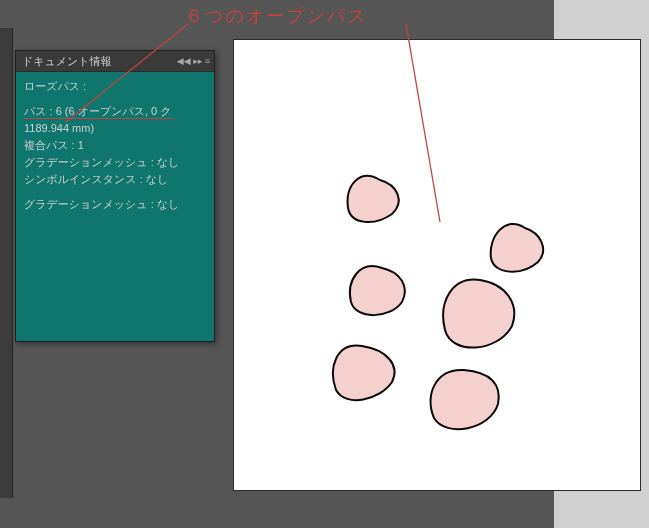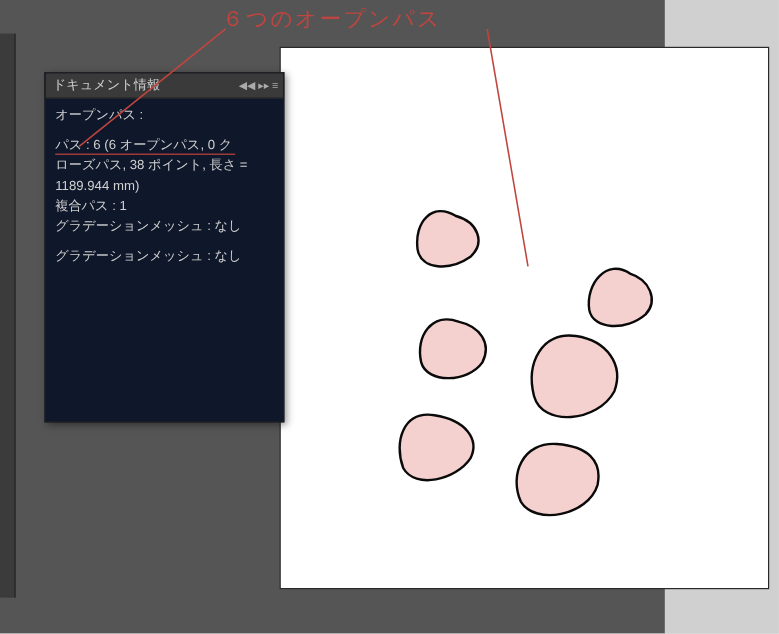--- a/index.html
+++ b/index.html
@@ -39,31 +39,30 @@
     top: 28px;
     width: 12px;
     height: 470px;
     background: #3b3b3b;
     border-right: 1px solid #252525;
     z-index: 5;
   }
   .panel {
     position: absolute;
     left: 15px;
-    top: 60px;
+    top: 50px;
     width: 198px;
     height: 290px;
-    background: #0f172a;
+    background: #0f766e;
     border: 1px solid #202020;
     box-shadow: 2px 2px 6px rgba(0,0,0,0.4);
     color: #d0d0d0;
     font-size: 11px;
     z-index: 4;
     overflow: hidden;
-    margin-left: 22px;
   }
   .panel-header {
     height: 20px;
     background: #3a3a3a;
     border-bottom: 1px solid #2a2a2a;
     line-height: 20px;
     padding: 0 6px;
     position: relative;
     font-size: 11px;
   }
@@ -113,30 +112,30 @@
   </div>
 
   <div class="left-col"></div>
 
   <div class="panel">
     <div class="panel-header">
       <span>ドキュメント情報</span>
       <span class="controls">◀◀ ▸▸ ≡</span>
     </div>
     <div class="panel-body">
-      <div>オープンパス :</div>
+      <div>ローズパス :</div>
       <div class="sep"></div>
       <div style="position:relative;">
         <div>パス : 6 (6 オープンパス, 0 ク</div>
         <div class="underline" style="left:0; top:15px; width:150px;"></div>
       </div>
-      <div>ローズパス, 38 ポイント, 長さ =</div>
       <div>1189.944 mm)</div>
       <div>複合パス : 1</div>
       <div>グラデーションメッシュ  : なし</div>
+      <div>シンボルインスタンス  : なし</div>
       <div class="sep"></div>
       <div>グラデーションメッシュ : なし</div>
     </div>
   </div>
 
   <div class="canvas"></div>
 
   <svg width="649" height="528" style="position:absolute;top:0;left:0;z-index:6;pointer-events:none;">
     <g id="shapes-group">
         <path d="M 380 180 C 360 168 345 185 348 208 C 351 225 375 226 392 214 C 405 202 398 185 380 180 Z" fill="#f4d0cf" stroke="none"></path>

